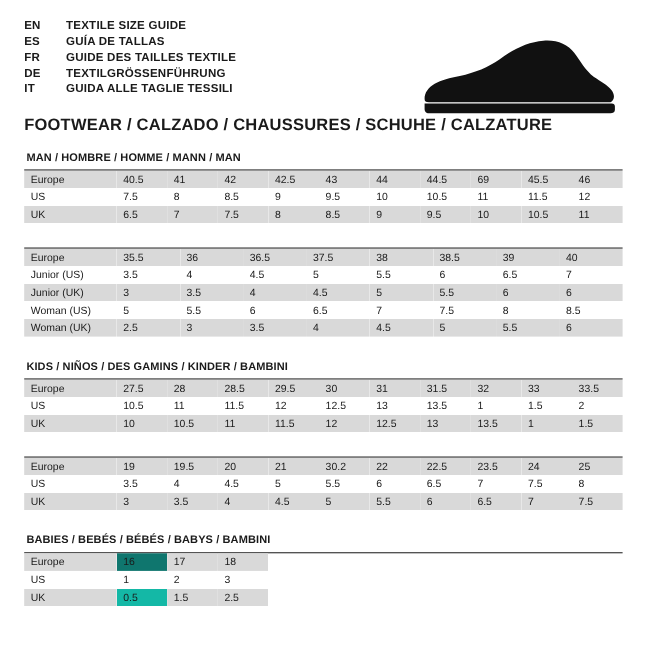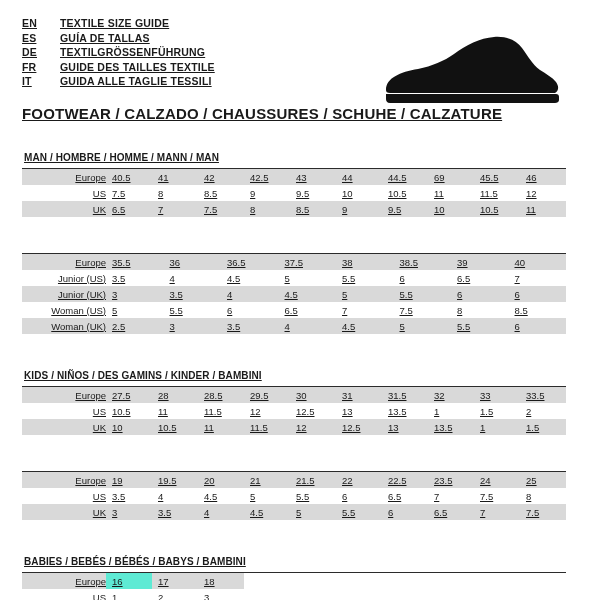--- a/index.html
+++ b/index.html
@@ -13,21 +13,20 @@
     font-family: "Liberation Sans", sans-serif;
     color: #1a1a1a;
     overflow: hidden;
   }
   .page {
     position: relative;
     width: 588px;
     height: 600px;
     box-sizing: border-box;
     padding: 16px 22px 0 22px;
-    text-decoration: underline;
   }
 
   
   .header {
     position: relative;
     height: 100px;
   }
   .lang-table {
     border-collapse: collapse;
     font-size: 10.5px;
@@ -59,21 +58,21 @@
 
   .section-title {
     font-weight: bold;
     font-size: 15px;
     margin-top: 16px;
     letter-spacing: 0.2px;
   }
 
   
   .group {
-    margin-top: 36px;
+    margin-top: 22px;
   }
   .group-title {
     font-size: 10px;
     font-weight: bold;
     padding: 0 0 5px 2px;
     letter-spacing: 0.1px;
   }
   .rule {
     height: 1px;
     background: #2b2b2b;
@@ -90,21 +89,20 @@
     padding: 0 0 0 6px;
     color: #1a1a1a;
     white-space: nowrap;
     overflow: hidden;
   }
   table.sizes tr.shade td {
     background: #d9d9d9;
   }
   table.sizes td.rowlabel {
     width: 78px;
-    text-align: right;
   }
   .group.babies table.sizes td {
     
   }
 </style>
 </head>
 <body>
 
 <div class="page">
 
@@ -113,26 +111,26 @@
       <tbody>
         <tr>
           <td class="lang-code">EN</td>
           <td class="lang-name">TEXTILE SIZE GUIDE</td>
         </tr>
         <tr>
           <td class="lang-code">ES</td>
           <td class="lang-name">GUÍA DE TALLAS</td>
         </tr>
         <tr>
+          <td class="lang-code">FR</td>
+          <td class="lang-name">GUIDE DES TAILLES TEXTILE</td>
+        </tr>
+        <tr>
           <td class="lang-code">DE</td>
           <td class="lang-name">TEXTILGRÖSSENFÜHRUNG</td>
-        </tr>
-        <tr>
-          <td class="lang-code">FR</td>
-          <td class="lang-name">GUIDE DES TAILLES TEXTILE</td>
         </tr>
         <tr>
           <td class="lang-code">IT</td>
           <td class="lang-name">GUIDA ALLE TAGLIE TESSILI</td>
         </tr>
       </tbody>
     </table>
 
     <div class="shoe-wrap">
       <svg viewBox="0 0 186 74" width="186" height="74" aria-hidden="true">
@@ -306,21 +304,21 @@
   <div class="group">
     <div class="rule"></div>
     <table class="sizes">
       <tbody>
         <tr class="shade">
           <td class="rowlabel">Europe</td>
           <td>19</td>
           <td>19.5</td>
           <td>20</td>
           <td>21</td>
-          <td>21.5</td>
+          <td>30.2</td>
           <td>22</td>
           <td>22.5</td>
           <td>23.5</td>
           <td>24</td>
           <td>25</td>
         </tr>
         <tr>
           <td class="rowlabel">US</td>
           <td>3.5</td>
           <td>4</td>
@@ -350,21 +348,21 @@
     </table>
   </div>
 
   <div class="group babies">
     <div class="group-title">BABIES / BEBÉS / BÉBÉS / BABYS / BAMBINI</div>
     <div class="rule"></div>
     <table class="sizes">
       <tbody>
         <tr>
           <td class="rowlabel shadecell" style="background:#d9d9d9">Europe</td>
-          <td style="background:#5eead4">16</td>
+          <td style="background:#0f766e">16</td>
           <td style="background:#d9d9d9">17</td>
           <td style="background:#d9d9d9">18</td>
           <td></td>
           <td></td>
           <td></td>
           <td></td>
           <td></td>
           <td></td>
           <td></td>
         </tr>

